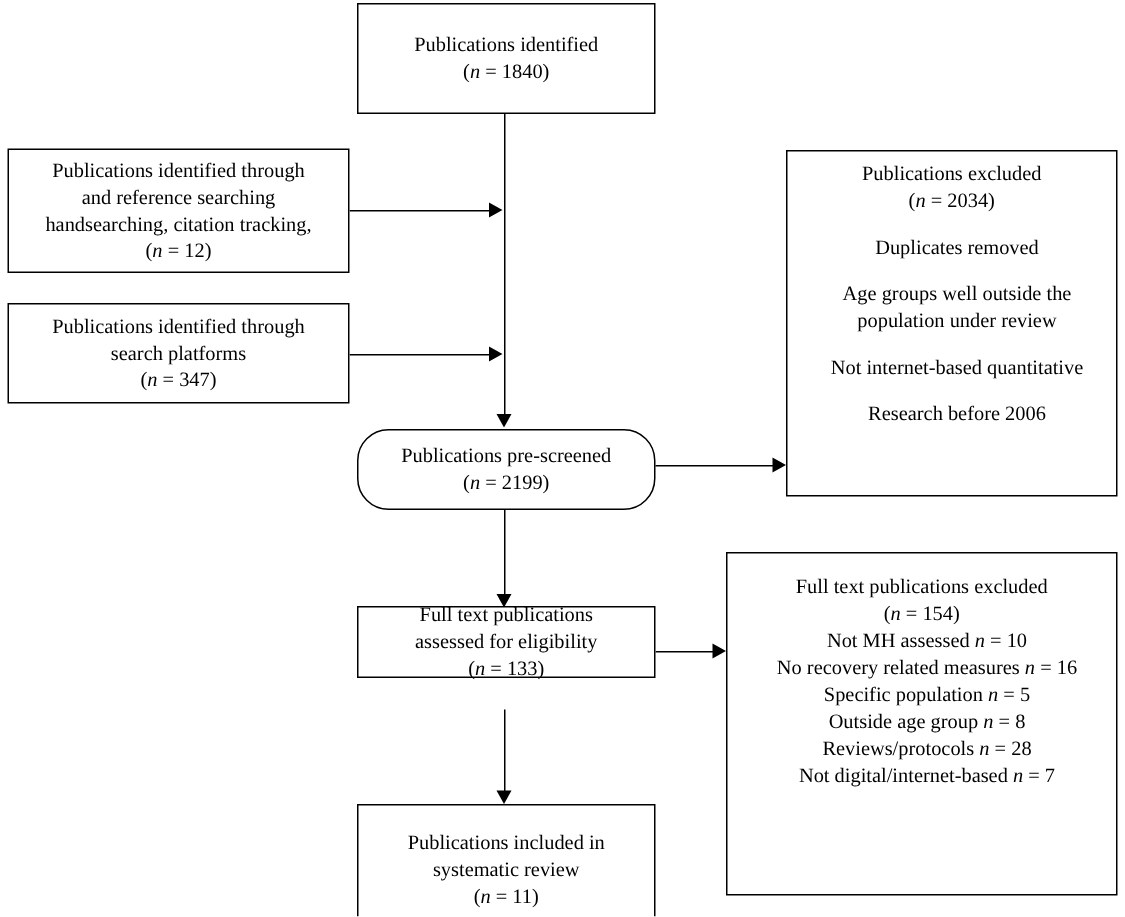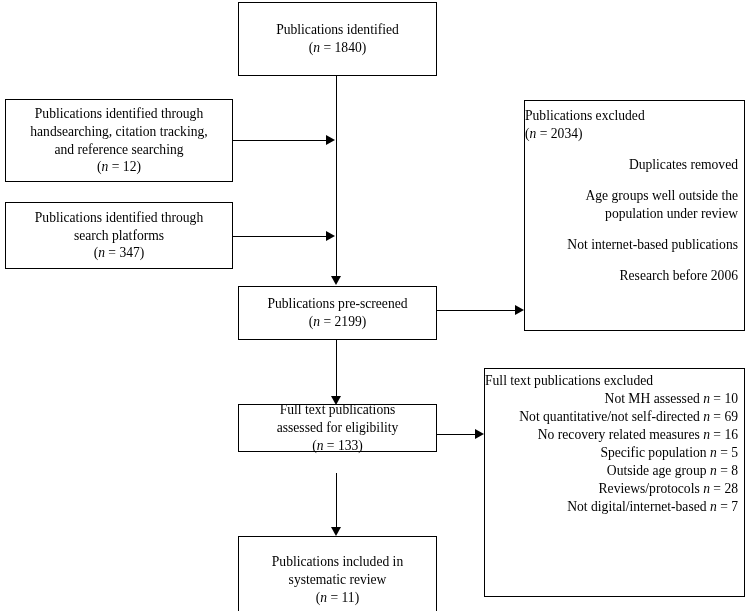--- a/index.html
+++ b/index.html
@@ -33,26 +33,27 @@
   .box .ln { display: block; white-space: nowrap; }
 
   
   .box.listbox {
     justify-content: flex-start;
     align-items: stretch;
     text-align: left;
     padding: 6px 0 6px 0;
   }
   .listbox .hdr {
+    text-align: center;
     display: block;
     white-space: nowrap;
   }
   .listbox .item {
     display: block;
-    text-align: right;
+    text-align: center;
     padding-left: 13px;
     padding-right: 6px;
   }
   .listbox .gap { height: 13px; }
 
   .ital { font-style: italic; }
 
   
   .vline {
     position: absolute;
@@ -105,32 +106,32 @@
   <div class="vline" style="left:336px; top:473px; height:58px;"></div>
   <div class="arrow-down" style="left:330.5px; top:527px;"></div>
 
   <div class="box" style="left:238px; top:2px; width:199px; height:74px;">
     <span class="ln">Publications identified</span>
     <span class="ln">(<span class="ital">n</span>&nbsp;<span>= 1840</span>)</span>
   </div>
 
   <div class="box" style="left:5px; top:99px; width:228px; height:83px;">
     <span class="ln">Publications identified through</span>
+    <span class="ln">and reference searching</span>
     <span class="ln">handsearching, citation tracking,</span>
-    <span class="ln">and reference searching</span>
     <span class="ln">(<span class="ital">n</span>&nbsp;<span>= 12</span>)</span>
   </div>
 
   <div class="box" style="left:5px; top:202px; width:228px; height:67px;">
     <span class="ln">Publications identified through</span>
     <span class="ln">search platforms</span>
     <span class="ln">(<span class="ital">n</span>&nbsp;<span>= 347</span>)</span>
   </div>
 
-  <div class="box" style="left:238px; top:286px; width:199px; height:54px;">
+  <div class="box" style="left:238px; top:286px; width:199px; height:54px;border-radius:21px;">
     <span class="ln">Publications pre-screened</span>
     <span class="ln">(<span class="ital">n</span>&nbsp;<span>= 2199</span>)</span>
   </div>
 
   <div class="box" style="left:238px; top:404px; width:199px; height:48px;">
     <span class="ln">Full text publications</span>
     <span class="ln">assessed for eligibility</span>
     <span class="ln">(<span class="ital">n</span>&nbsp;<span>= 133</span>)</span>
   </div>
 
@@ -141,29 +142,29 @@
   </div>
 
   <div class="box listbox" style="left:524px; top:100px; width:221px; height:231px;">
     <span class="hdr">Publications excluded</span>
     <span class="hdr">(<span class="ital">n</span>&nbsp;<span>= 2034</span>)</span>
     <span class="gap"></span>
     <span class="item">Duplicates removed</span>
     <span class="gap"></span>
     <span class="item">Age groups well outside the population under review</span>
     <span class="gap"></span>
-    <span class="item">Not internet-based publications</span>
+    <span class="item">Not internet-based quantitative</span>
     <span class="gap"></span>
     <span class="item">Research before 2006</span>
   </div>
 
-  <div class="box listbox" style="left:484px; top:368px; width:261px; height:229px; padding-top:3px;">
+  <div class="box listbox" style="left:484px; top:368px; width:261px; height:229px; padding-top:13px;">
     <span class="hdr">Full text publications excluded</span>
+    <span class="hdr">(<span class="ital">n</span>&nbsp;<span>= 154</span>)</span>
     <span class="item"><span>Not MH assessed</span> <span class="ital">n</span> <span>= 10</span></span>
-    <span class="item"><span>Not quantitative/not self-directed</span> <span class="ital">n</span> <span>= 69</span></span>
     <span class="item"><span>No recovery related measures</span> <span class="ital">n</span> <span>= 16</span></span>
     <span class="item"><span>Specific population</span> <span class="ital">n</span> <span>= 5</span></span>
     <span class="item"><span>Outside age group</span> <span class="ital">n</span> <span>= 8</span></span>
     <span class="item"><span>Reviews/protocols</span> <span class="ital">n</span> <span>= 28</span></span>
     <span class="item"><span>Not digital/internet-based</span> <span class="ital">n</span> <span>= 7</span></span>
   </div>
 
 </div>
 
 </body></html>

